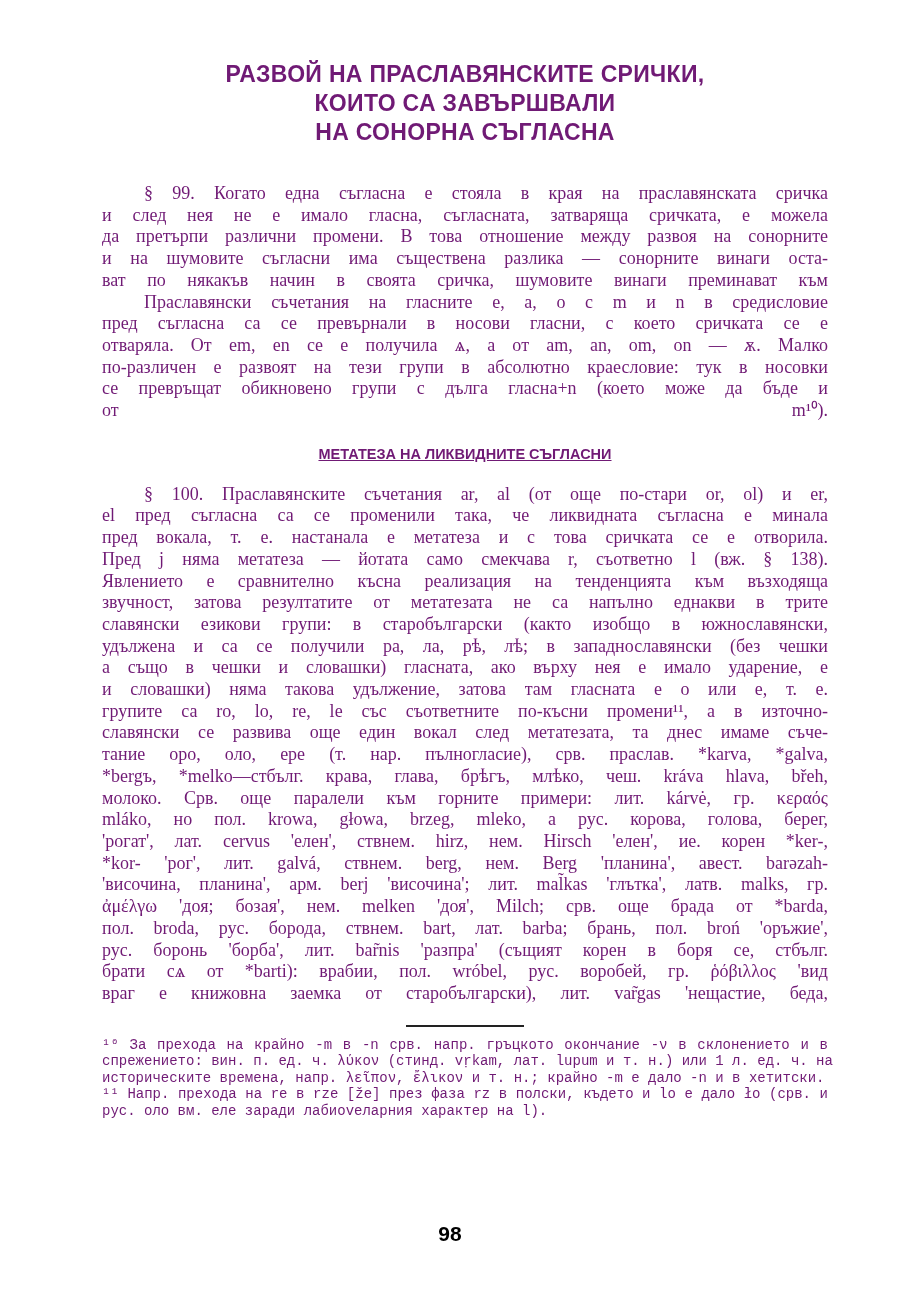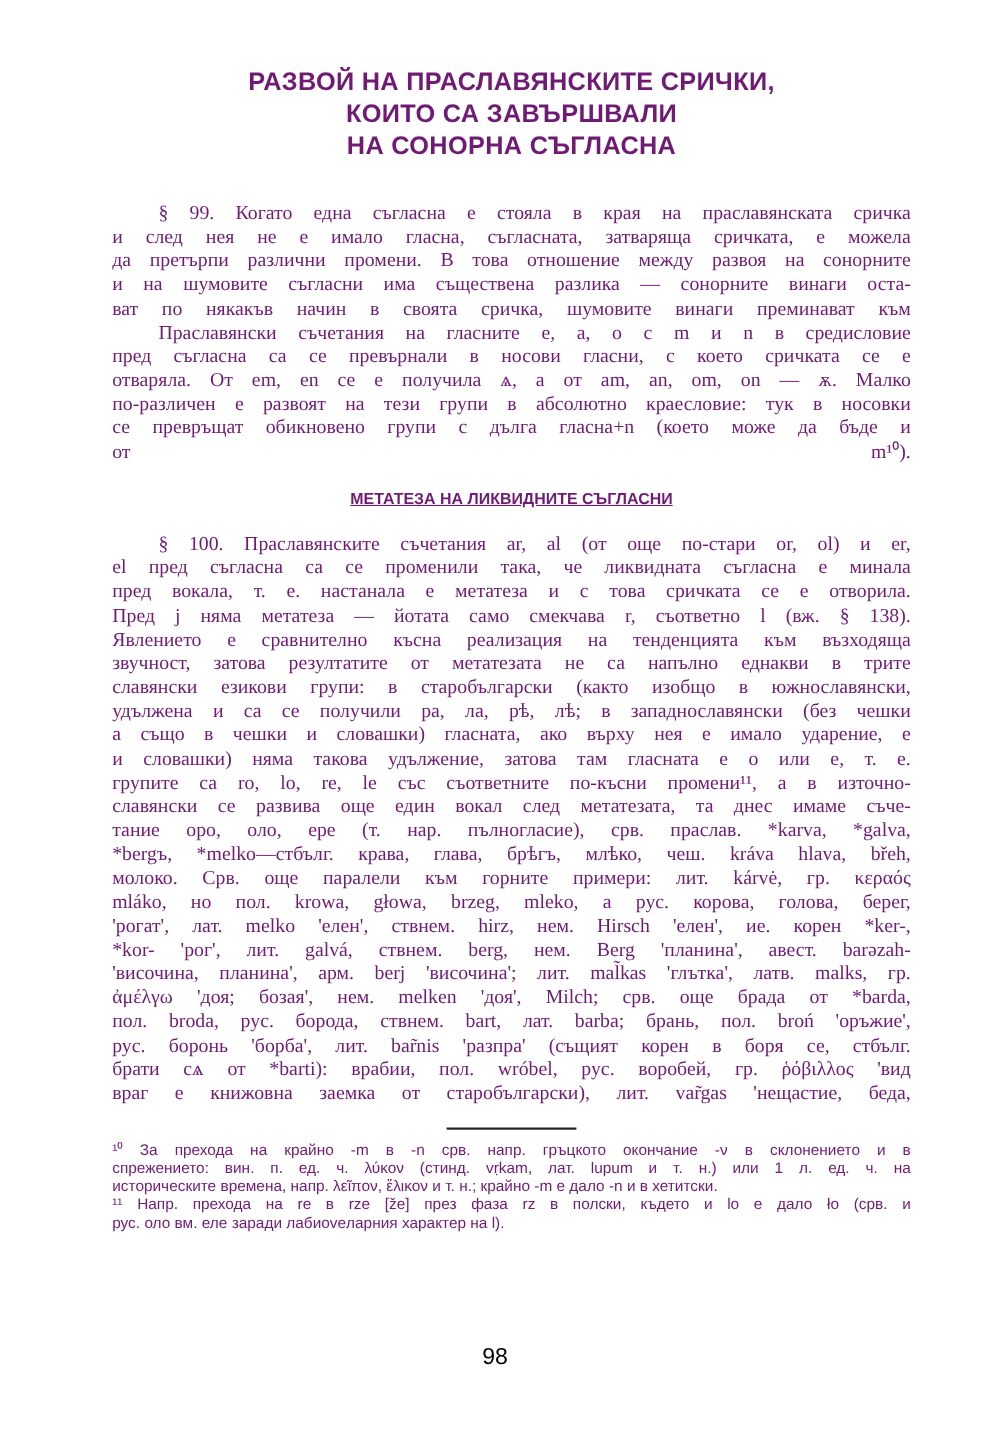--- a/index.html
+++ b/index.html
@@ -17,26 +17,26 @@
   .line { display: block; text-align: justify; text-align-last: justify; white-space: nowrap; }
   .line.last { text-align-last: left; }
   .line.indent { padding-left: 42px; }
   .para { font-family: "Liberation Serif", serif; font-size: 18px; line-height: 21.7px; }
   .para .line { text-align-last: justify; }
   .subhead {
     text-align: center; font-family: "Liberation Sans", sans-serif; font-weight: bold;
     font-size: 14.5px; margin: 24px 0 22px 0; text-decoration: underline;
   }
   .rule { width: 118px; height: 2px; background: #222; margin: 20px auto 10px auto; }
-  .fn { font-family: Liberation Sans, sans-serif; font-size: 14px; line-height: 16.5px; }
+  .fn { font-family: Liberation Mono, monospace; font-size: 14px; line-height: 16.5px; }
   .fn .line { text-align-last: justify; }
   .fn .line.last { text-align-last: left; }
   .pageno {
     position: absolute; left: 0; width: 900px; top: 1222px; text-align: center;
-    font-family: "Liberation Sans", sans-serif; font-weight: normal; font-size: 21px;
+    font-family: "Liberation Sans", sans-serif; font-weight: bold; font-size: 21px;
   }
 </style>
 </head>
 <body>
 
 <div class="page">
   <div class="title">
     <div>РАЗВОЙ НА ПРАСЛАВЯНСКИТЕ СРИЧКИ,</div>
     <div>КОИТО СА ЗАВЪРШВАЛИ</div>
     <div>НА СОНОРНА СЪГЛАСНА</div>
@@ -71,21 +71,21 @@
       <span class="line">славянски езикови групи: в старобългарски (както изобщо в южнославянски,</span>
       <span class="line">удължена и са се получили ра, ла, рѣ, лѣ; в западнославянски (без чешки</span>
       <span class="line">а също в чешки и словашки) гласната, ако върху нея е имало ударение, е</span>
       <span class="line">и словашки) няма такова удължение, затова там гласната е o или e, т. е.</span>
       <span class="line">групите са ro, lo, re, le със съответните по-късни промени¹¹, а в източно-</span>
       <span class="line">славянски се развива още един вокал след метатезата, та днес имаме съче-</span>
       <span class="line">тание оро, оло, ере (т. нар. пълногласие), срв. праслав. *karva, *galva,</span>
       <span class="line">*bergъ, *melko—стбълг. крава, глава, брѣгъ, млѣко, чеш. kráva hlava, břeh,</span>
       <span class="line">молоко. Срв. още паралели към горните примери: лит. kárvė, гр. κεραός</span>
       <span class="line">mláko, но пол. krowa, głowa, brzeg, mleko, а рус. корова, голова, берег,</span>
-      <span class="line">'рогат', лат. melko 'елен', ствнем. hirz, нем. Hirsch 'елен', ие. корен *ker-,</span>
+      <span class="line">'рогат', лат. cervus 'елен', ствнем. hirz, нем. Hirsch 'елен', ие. корен *ker-,</span>
       <span class="line">*kor- 'рог', лит. galvá, ствнем. berg, нем. Berg 'планина', авест. barəzah-</span>
       <span class="line">'височина, планина', арм. berj 'височина'; лит. mal̃kas 'глътка', латв. malks, гр.</span>
       <span class="line">ἀμέλγω 'доя; бозая', нем. melken 'доя', Milch; срв. още брада от *barda,</span>
       <span class="line">пол. broda, рус. борода, ствнем. bart, лат. barba; брань, пол. broń 'оръжие',</span>
       <span class="line">рус. боронь 'борба', лит. bar̃nis 'разпра' (същият корен в боря се, стбълг.</span>
       <span class="line">брати сѧ от *barti): врабии, пол. wróbel, рус. воробей, гр. ῥόβιλλος 'вид</span>
       <span class="line">враг е книжовна заемка от старобългарски), лит. var̃gas 'нещастие, беда,</span>
     </div>
 
   <div class="rule"></div>

